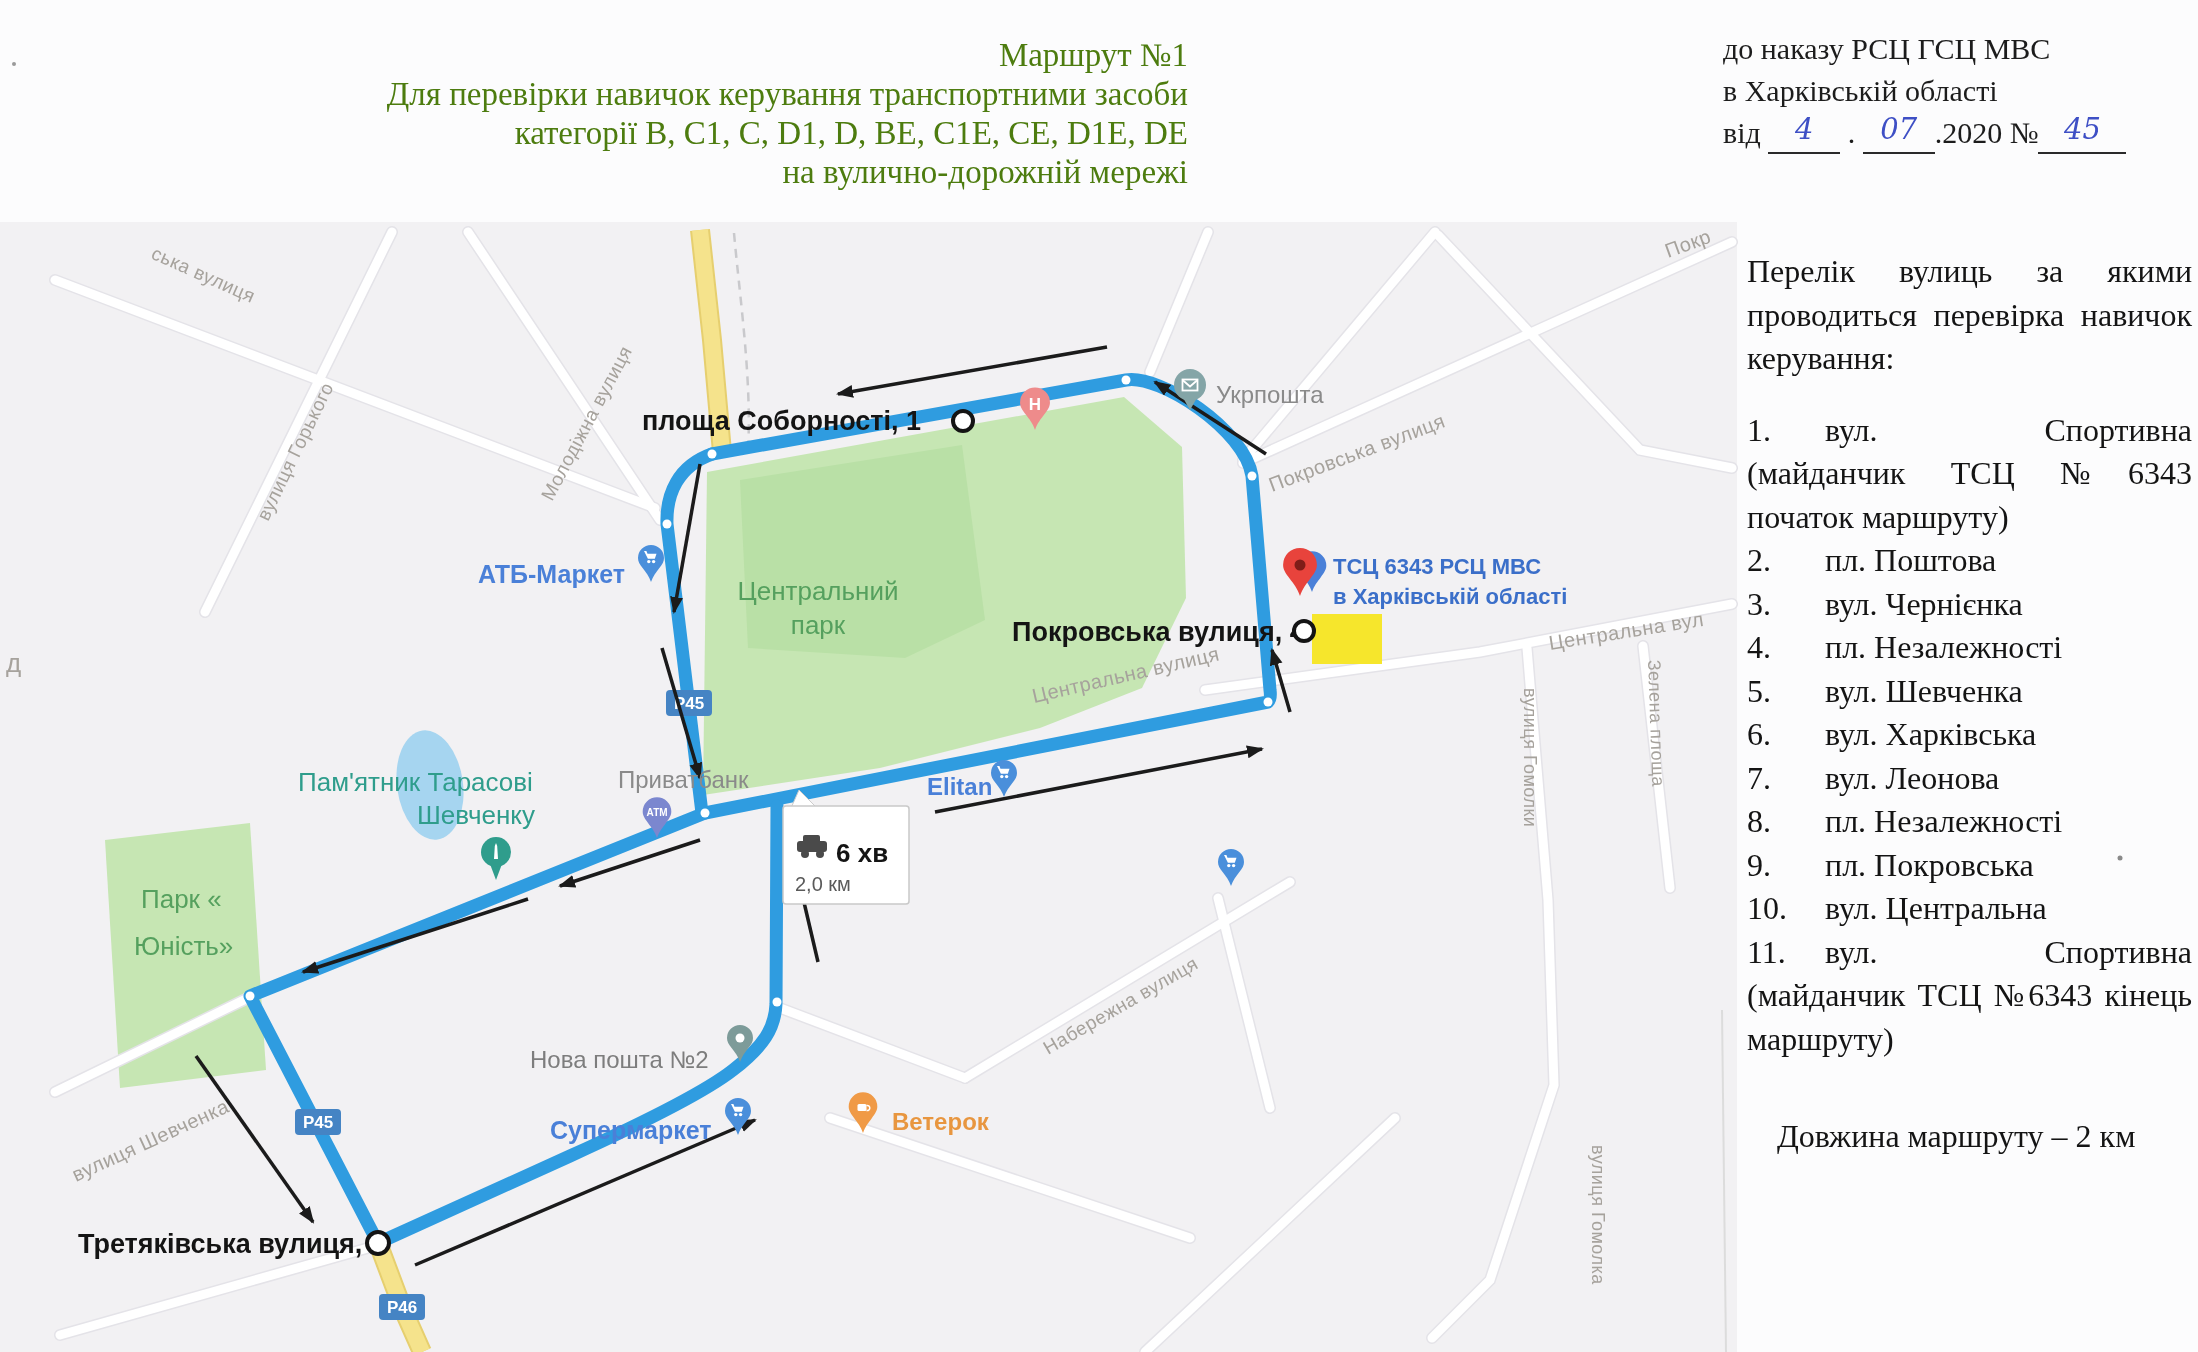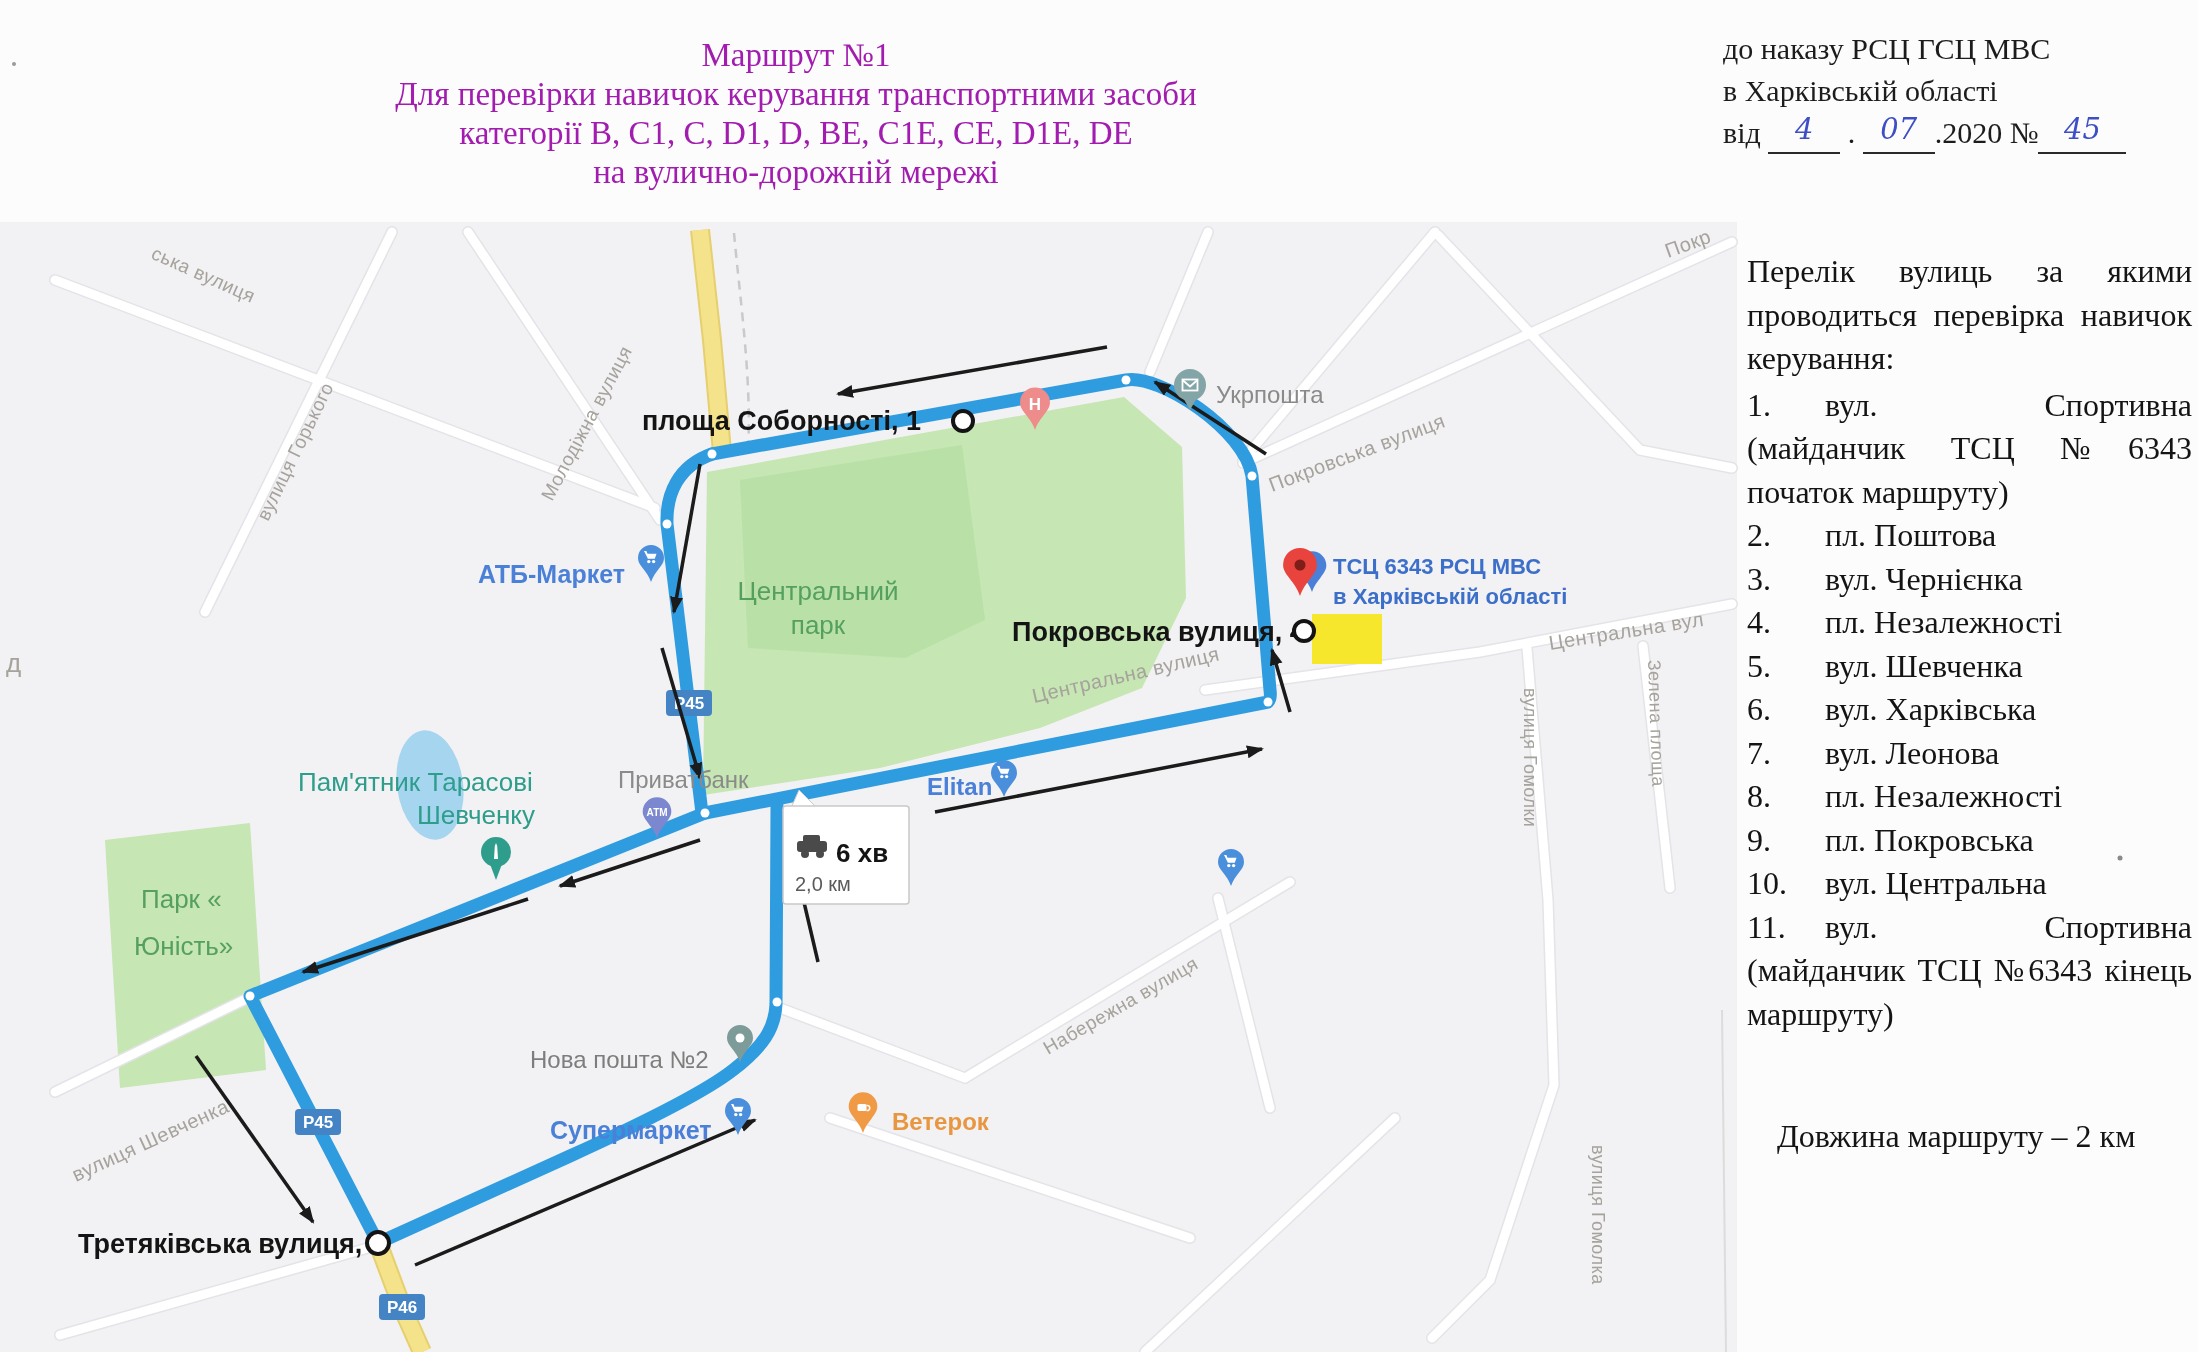--- a/index.html
+++ b/index.html
@@ -1,29 +1,29 @@
 <!DOCTYPE html>
 <html><head>
 <meta charset="utf-8">
 <style>
   html,body{margin:0;padding:0;background:#ffffff;}
   .page{position:relative;width:2198px;height:1352px;background:#fcfcfd;
         font-family:"Liberation Serif",serif;color:#161616;overflow:hidden;}
   .map-svg{position:absolute;left:0;top:0;}
-  .title{position:absolute;left:376px;top:36px;width:840px;text-align:center;
-         font-size:33px;line-height:39px;color:#a21caf;}
+  .title{position:absolute;left:348px;top:36px;width:840px;text-align:right;
+         font-size:33px;line-height:39px;color:#4d7c0f;}
   .annex{position:absolute;left:1723px;top:28px;font-size:30px;line-height:42px;color:#1c1c1c;}
   .blank{display:inline-block;border-bottom:2px solid #2a2a2a;text-align:center;
          height:36px;vertical-align:bottom;line-height:34px;}
   .bw95{width:95px}.bw72{width:72px}.bw88{width:88px}
   .hand{font-style:italic;color:#3e4fc5;font-family:"DejaVu Serif",serif;
         font-size:29px;position:relative;top:-4px;}
   .streets{position:absolute;left:1747px;top:250px;width:445px;font-size:32px;
            line-height:43.5px;text-align:justify;color:#141414;}
-  .intro{margin-bottom:3px;font-family:Liberation Serif, serif;}
+  .intro{margin-bottom:28px;font-family:Liberation Serif, serif;}
   .item .num{display:inline-block;width:78px;}
   .route-length{position:absolute;left:1747px;top:1118px;font-size:32px;color:#141414;margin-left:30px;}
 </style>
 </head>
 <body>
 
 <div class="page">
 
   <svg class="map-svg" width="2198" height="1352" viewBox="0 0 2198 1352">
     <defs>

